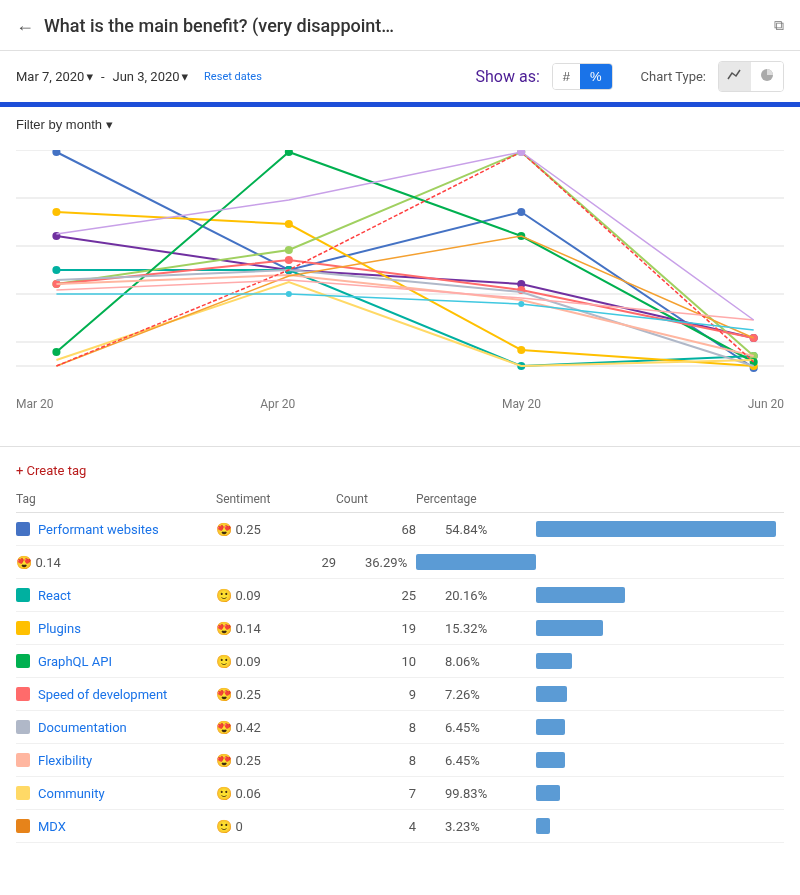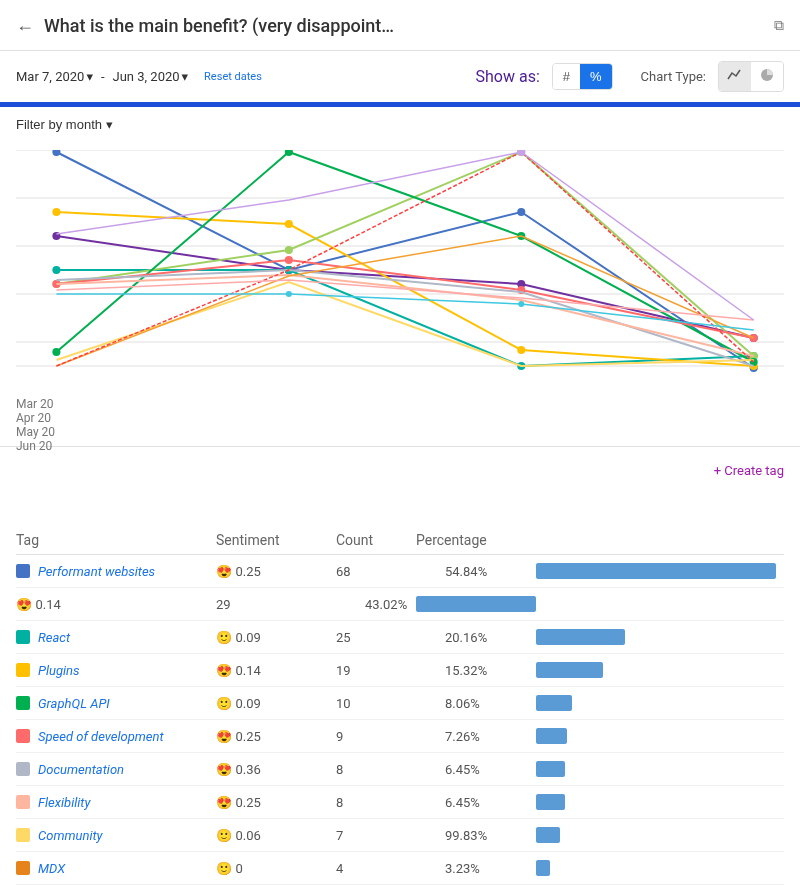--- a/index.html
+++ b/index.html
@@ -22,34 +22,34 @@
     .chart-type-label { font-size: 13px; color: #555; margin-left: 16px; }
     .chart-type-btns { display: flex; border: 1px solid #ddd; border-radius: 4px; overflow: hidden; }
     .chart-type-btns button { padding: 5px 8px; border: none; background: #fff; cursor: pointer; font-size: 13px; color: #555; }
     .chart-type-btns button.active { background: #e8e8e8; }
 
     .filter-section { padding: 8px 16px; }
     .filter-month-btn { display: flex; align-items: center; gap: 4px; font-size: 13px; font-weight: 500; cursor: pointer; background: none; border: none; color: #333; }
 
     .chart-container { padding: 10px 16px 0; position: relative; height: 290px; }
     
-    .x-axis { display: flex; justify-content: space-between; padding: 4px 0 8px 0; font-size: 12px; color: #777; flex-direction: column; }
+    .x-axis { display: flex; justify-content: space-between; padding: 4px 0 8px 0; font-size: 12px; color: #777; }
     
     .divider { height: 1px; background: #e0e0e0; margin: 16px 0 8px; }
 
-    .create-tag { text-align: right; padding: 8px 16px; color: #a21caf; font-size: 13px; cursor: pointer; }
+    .create-tag { padding: 8px 16px; color: #b91c1c; font-size: 13px; cursor: pointer; }
 
     .table-container { padding: 0 16px 20px; }
-    .table-header { display: grid; grid-template-columns: 200px 120px 80px 120px 1fr; padding: 6px 0; border-bottom: 1px solid #e0e0e0; font-size: 14px; color: #666; margin-top: 40px; }
+    .table-header { display: grid; grid-template-columns: 200px 120px 80px 120px 1fr; padding: 6px 0; border-bottom: 1px solid #e0e0e0; font-size: 12px; color: #666; }
     .table-row { display: grid; grid-template-columns: 200px 120px 80px 120px 1fr; padding: 8px 0; border-bottom: 1px solid #f0f0f0; align-items: center; font-size: 13px; }
-    .tag-cell { display: flex; align-items: center; gap: 8px; font-style: italic; }
+    .tag-cell { display: flex; align-items: center; gap: 8px; }
     .tag-color { width: 14px; height: 14px; border-radius: 2px; flex-shrink: 0; }
     .tag-name { color: #1a73e8; cursor: pointer; }
     .sentiment-cell { color: #555; }
-    .count-cell { color: #555; }
+    .count-cell { color: #555; text-align: right; }
     .pct-cell { color: #555; margin-left: 29px; }
     .bar-cell { display: flex; align-items: center; }
     .bar { height: 16px; background: #5b9bd5; border-radius: 2px; }
 
     svg.chart { width: 100%; height: 240px; }
   </style>
 </head>
 <body>
 
 <div class="header">
@@ -210,21 +210,21 @@
     <div class="sentiment-cell">😍 0.25</div>
     <div class="count-cell">68</div>
     <div class="pct-cell">54.84%</div>
     <div class="bar-cell">
       <div class="bar" style="width:240px"></div>
     </div>
   </div>
       <div class="table-row">
     <div class="sentiment-cell">😍 0.14</div>
     <div class="count-cell">29</div>
-    <div class="pct-cell">43.02%</div>
+    <div class="pct-cell">36.29%</div>
     <div class="bar-cell">
       <div class="bar" style="width:158px"></div>
     </div>
   </div>
       <div class="table-row">
     <div class="tag-cell">
       <div class="tag-color" style="background:#00b0a0"></div>
       <span class="tag-name">React</span>
     </div>
     <div class="sentiment-cell">🙂 0.09</div>
@@ -268,21 +268,21 @@
     <div class="pct-cell">7.26%</div>
     <div class="bar-cell">
       <div class="bar" style="width:31px"></div>
     </div>
   </div>
       <div class="table-row">
     <div class="tag-cell">
       <div class="tag-color" style="background:#b0b8c8"></div>
       <span class="tag-name">Documentation</span>
     </div>
-    <div class="sentiment-cell">😍 0.36</div>
+    <div class="sentiment-cell">😍 0.42</div>
     <div class="count-cell">8</div>
     <div class="pct-cell">6.45%</div>
     <div class="bar-cell">
       <div class="bar" style="width:29px"></div>
     </div>
   </div>
       <div class="table-row">
     <div class="tag-cell">
       <div class="tag-color" style="background:#ffb6a0"></div>
       <span class="tag-name">Flexibility</span>

